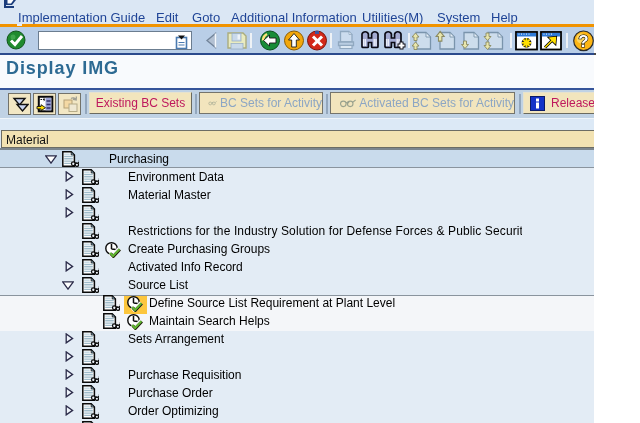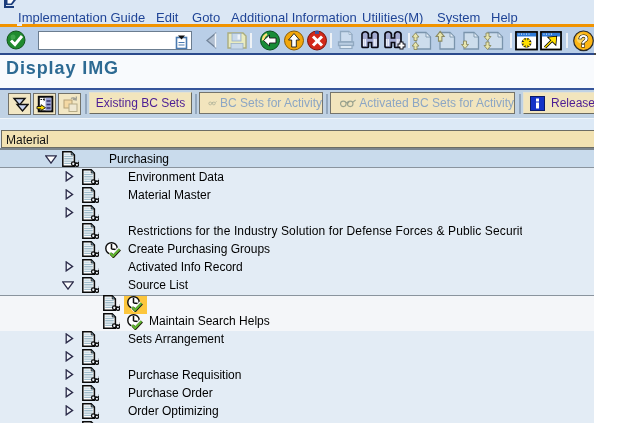--- a/index.html
+++ b/index.html
@@ -19,21 +19,21 @@
 .sep { position:absolute; top:33px; width:2px; height:15px; background:#eef2f6; }
 #cmdfield { position:absolute; left:38px; top:31px; width:154px; height:19px; background:#fff; border:1px solid #6b7d90; }
 
 
 #titlebar { left:0; top:55px; width:640px; height:33px; background:#f8fafd; }
 #title { position:absolute; left:6px; top:58px; font-size:18px; font-weight:bold; letter-spacing:0.9px; color:#2d6a93; }
 #titleline { left:0; top:88px; width:640px; height:2px; background:#35549a; }
 
 
 #appbar { left:0; top:90px; width:640px; height:29px; background:#c0d2e4; }
-.btn { position:absolute; top:92px; height:22px; background:#f2e5bd; border:1px solid; border-color:#e6e2ce #6a6a60 #6a6a60 #e6e2ce; font-size:12px; color:#4c1d95; display:flex; align-items:center; justify-content:center; white-space:nowrap; }
+.btn { position:absolute; top:92px; height:22px; background:#f2e5bd; border:1px solid; border-color:#e6e2ce #6a6a60 #6a6a60 #e6e2ce; font-size:12px; color:#be185d; display:flex; align-items:center; justify-content:center; white-space:nowrap; }
 .btn.grey { color:#8ca6c4; border-color:#74746c;padding-left:8px; }
 .ibtn { position:absolute; top:93px; width:23px; height:22px; background:#f2e7c4; border:1px solid #72726a; display:flex; align-items:center; justify-content:center; }
 .asep { position:absolute; top:94px; width:2px; height:20px; background:#93a7bd; }
 
 
 #gap { left:0; top:119px; width:640px; height:11px; background:#dce9f6; }
 #structhdr { left:1px; top:130px; width:639px; height:18px; background:#f2e2b2; border:1px solid #6c6c64; border-right:none; font-size:12px; color:#111; padding-left:4px; padding-top:2px; }
 #hdrline { left:0; top:148px; width:640px; height:2px; background:#7c868e; }
 
 
@@ -407,20 +407,21 @@
         <path d="M17 10.6 l0.7 -1.2" fill="none"></path>
       </g>
 </svg>
 <svg class="tico" style="left:126px;top:145px" width="18" height="17" viewBox="0 0 18 17">
 <circle cx="7.5" cy="7.4" r="5.7" fill="#fff" stroke="#0a0a0a" stroke-width="1.4"></circle>
 <path d="M7.5 2.9 V7.9 M7.5 7.9 L11.7 8.6" fill="none" stroke="#0a0a0a" stroke-width="1.5"></path>
 <path d="M6 12 l2.9 2.9 L15.4 8" fill="none" stroke="#fff" stroke-width="4.4"></path>
 <path d="M6.5 12.5 l2.9 2.9 L15.9 8.5" fill="none" stroke="#20200a" stroke-width="3"></path>
 <path d="M6.1 12.1 l2.9 2.9 L15.5 8.1" fill="none" stroke="#62b832" stroke-width="2.1"></path>
 </svg>
+<span class="rtxt" style="left:149px;top:146px">Define Source List Requirement at Plant Level</span>
 <svg class="tico" style="left:103px;top:163px" width="17" height="16" viewBox="0 0 17 16">
 <path d="M0.8 0.8 H9.2 L12.4 4 V15.2 H0.8 Z" fill="#fff" stroke="#0a0a0a" stroke-width="1.5"></path>
 <path d="M9.2 0.8 V4 H12.4 Z" fill="#8fb6cc" stroke="#0a0a0a" stroke-width="0.8"></path>
 <g stroke-width="1.4">
         <path d="M2.2 3.2 h5.5" stroke="#c6dae4"></path>
         <path d="M2.2 5.5 h8.6 M2.2 7.8 h8.6 M2.2 10.1 h8.6 M2.2 12.4 h8.6" stroke="#a0bcca"></path>
       </g>
 <g stroke="#0a0a0a" fill="#eef3fa" stroke-width="1.25">
         <circle cx="11.3" cy="12.7" r="1.8"></circle>
         <circle cx="14.9" cy="13.7" r="1.7"></circle>

